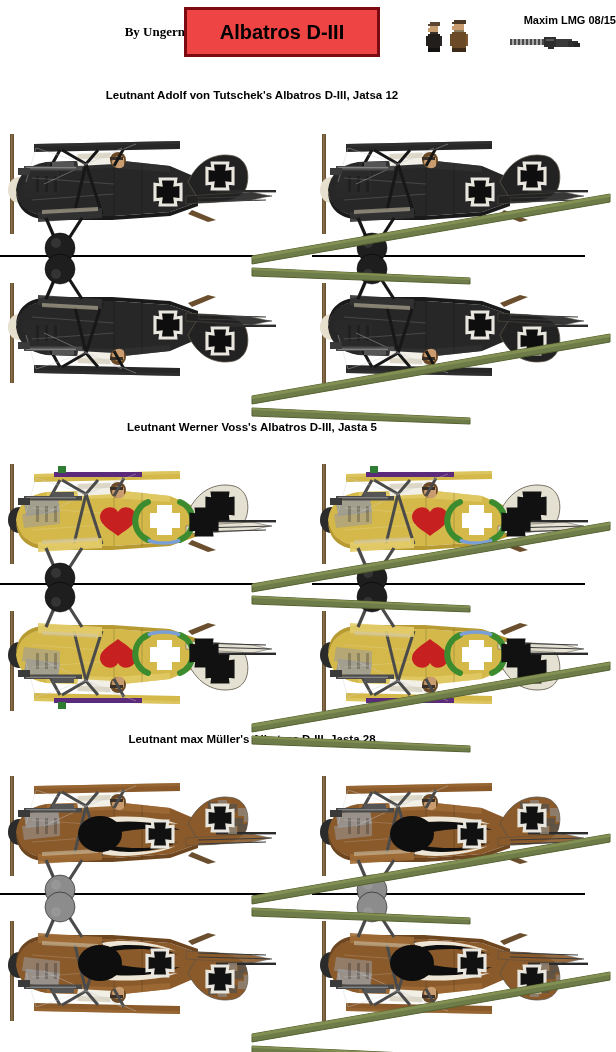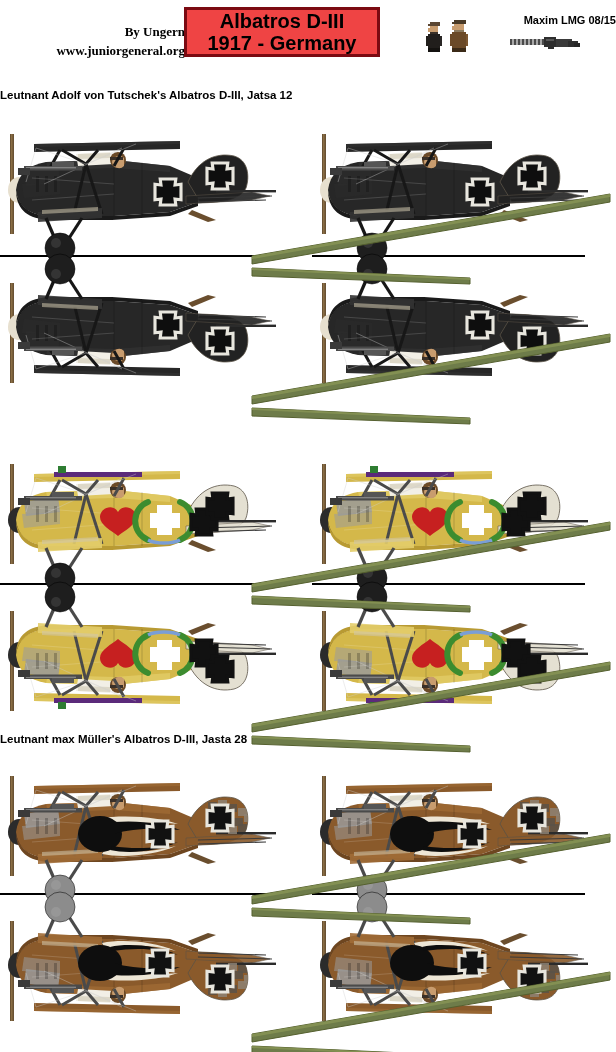--- a/index.html
+++ b/index.html
@@ -23,21 +23,21 @@
     display:flex;flex-direction:column;align-items:center;justify-content:center;
   }
   .titlebox .t1,.titlebox .t2{
     font-weight:bold;font-size:20px;line-height:22px;color:#000;letter-spacing:0px;
   }
   .gunlabel{
     position:absolute;left:498px;top:14px;width:118px;text-align:right;
     font-weight:bold;font-size:11px;color:#000;
   }
   .sectionlabel{
-    position:absolute;left:0;width:504px;text-align:left;
+    position:absolute;left:0;width:504px;text-align:center;
     font-weight:bold;font-size:11.5px;color:#000;
   }
 
   
   .sprite{position:absolute;image-rendering:pixelated;}
   .hr{position:absolute;height:2px;background:#000;}
 
   
   .plane{position:absolute;width:300px;height:135px;}
   .plane svg{display:block;width:300px;height:135px;overflow:visible;}
@@ -45,26 +45,24 @@
   .wingpair{position:absolute;}
   .wingpair svg{display:block;overflow:visible;}
 </style>
 </head>
 <body>
 
 <div id="sheet">
 
   <div class="credit">
     <div>By Ungern</div>
-    <div>www.juniorgeneral.org</div>
   </div>
 
   <div class="titlebox">
     <div class="t1">Albatros D-III</div>
-    <div class="t2">1917 - Germany</div>
   </div>
 
   <svg class="sprite" style="left:424px;top:20px;" width="20" height="32" viewBox="0 0 10 16">
     <rect x="3" y="1" width="5" height="2" fill="#5B4632"></rect>
     <rect x="2" y="2" width="6" height="1" fill="#5B4632"></rect>
     <rect x="3" y="3" width="4" height="3" fill="#C89C6E"></rect>
     <rect x="2" y="4" width="1" height="2" fill="#C89C6E"></rect>
     <rect x="3" y="6" width="4" height="1" fill="#3A3028"></rect>
     <rect x="2" y="7" width="6" height="7" fill="#211E1C"></rect>
     <rect x="1" y="8" width="1" height="5" fill="#211E1C"></rect>
@@ -98,20 +96,21 @@
     <rect x="16" y="3" width="1" height="3" fill="#A8A8A8"></rect>
     <rect x="18" y="2" width="6" height="5" fill="#2E2E2E"></rect>
     <rect x="19" y="3" width="4" height="1" fill="#585858"></rect>
     <rect x="24" y="3" width="8" height="4" fill="#3A3A3A"></rect>
     <rect x="30" y="4" width="5" height="3" fill="#2E2E2E"></rect>
     <rect x="33" y="5" width="3" height="2" fill="#262626"></rect>
     <rect x="20" y="6" width="3" height="2" fill="#2E2E2E"></rect>
   </svg>
 
   <div class="sectionlabel" style="top:89px;">Leutnant Adolf von Tutschek's Albatros D-III, Jatsa 12</div>
+  <div class="sectionlabel" style="top:421px;">Leutnant Werner Voss's Albatros D-III, Jasta 5</div>
   <div class="sectionlabel" style="top:733px;">Leutnant max Müller's Albatros D-III, Jasta 28</div>
 
   <div class="hr" style="left:0;top:255px;width:273px;"></div>
   <div class="hr" style="left:312px;top:255px;width:273px;"></div>
   <div class="hr" style="left:0;top:583px;width:273px;"></div>
   <div class="hr" style="left:312px;top:583px;width:273px;"></div>
   <div class="hr" style="left:0;top:893px;width:273px;"></div>
   <div class="hr" style="left:312px;top:893px;width:273px;"></div>
 
   <div class="plane" style="left:2px;top:120px;">

